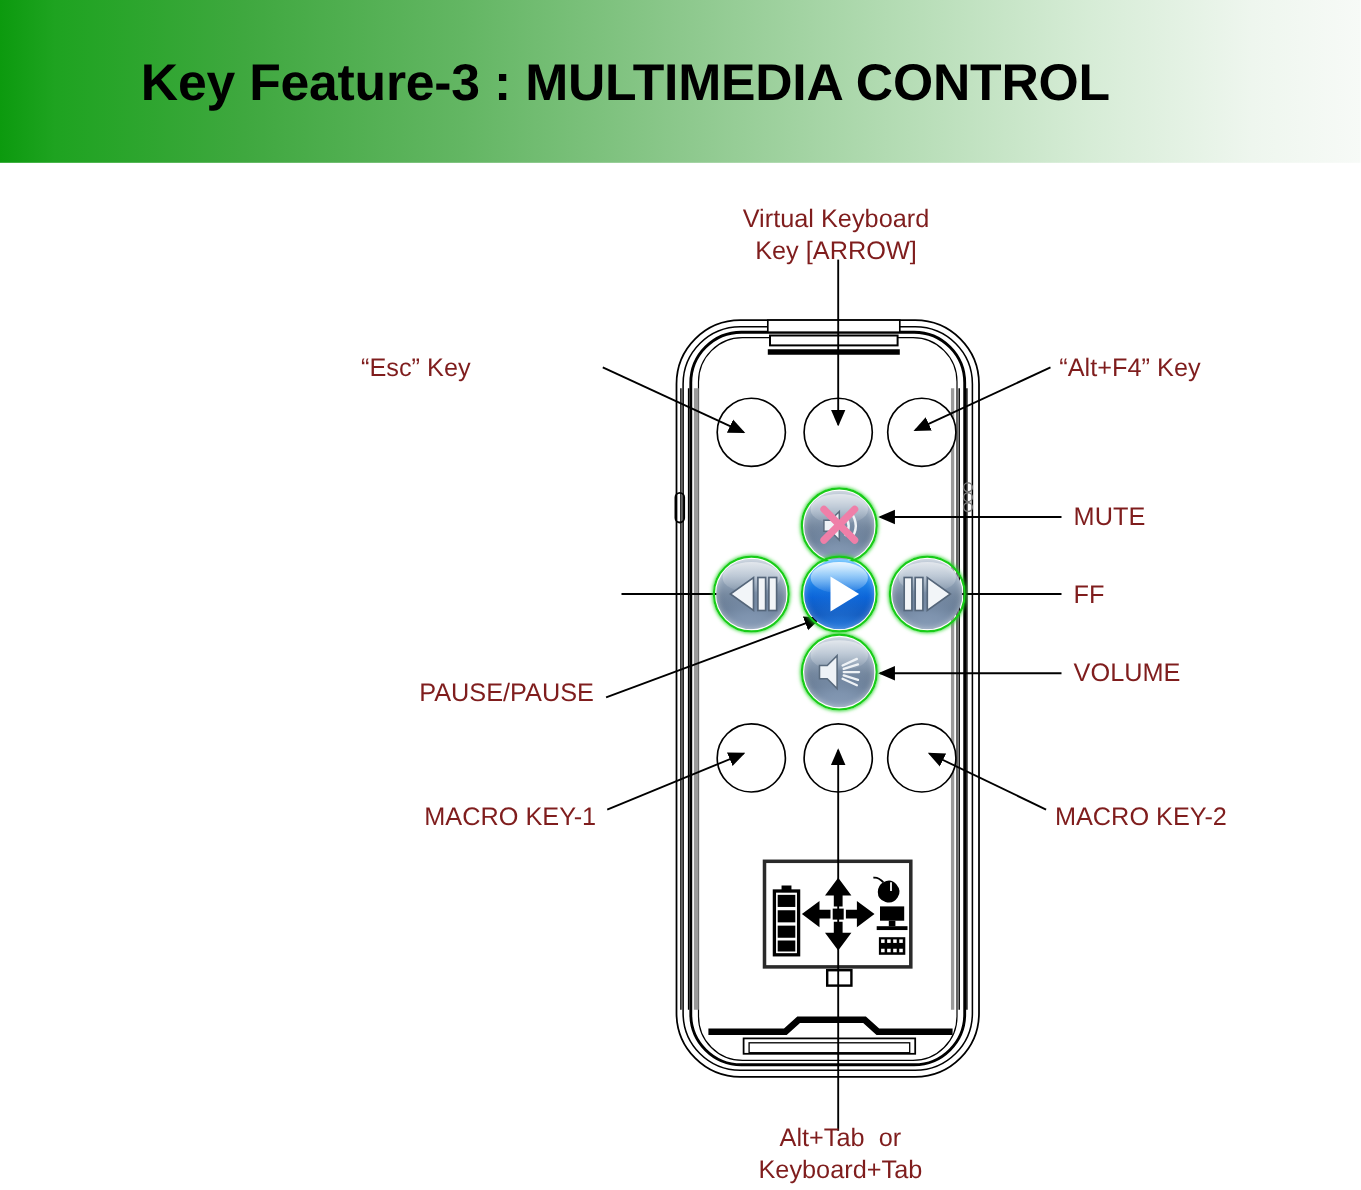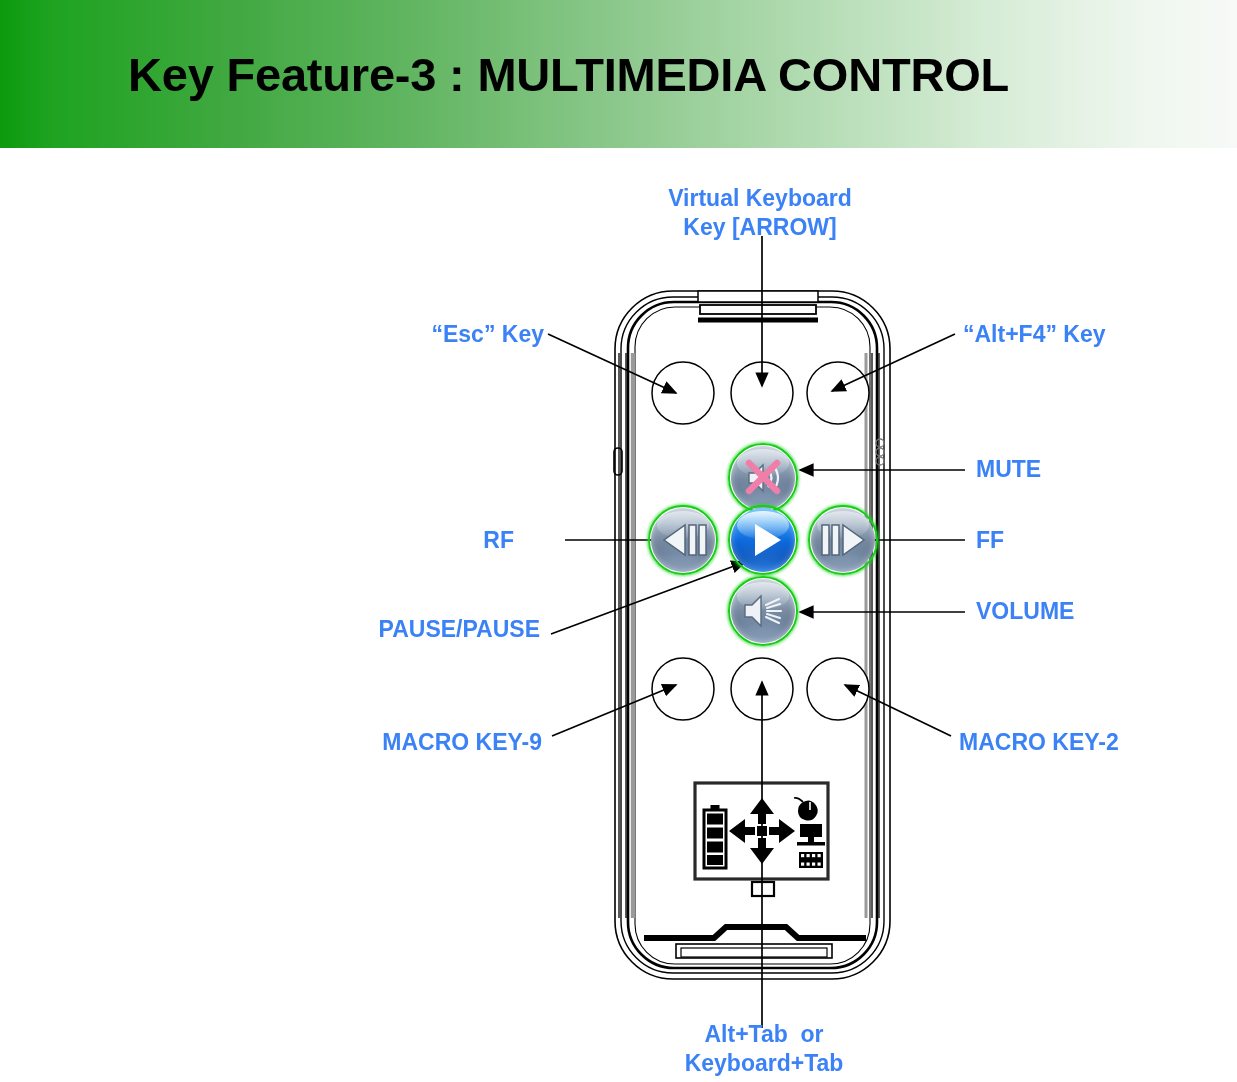--- a/index.html
+++ b/index.html
@@ -55,32 +55,32 @@
     position: absolute;
     left: 0; top: 0;
     width: 1237px;
     height: 934px;
   }
 
   
   .callout {
     position: absolute;
     font-family: "Liberation Sans", sans-serif;
-    font-weight: bold;
+    font-weight: normal;
     font-size: 23px;
-    color: #3b82f6;
+    color: #7f1d1d;
     line-height: 29px;
     white-space: pre;
   }
   .callout.center { text-align: center; }
   .callout.right  { text-align: right; }
   .callout.left   { text-align: left; }
 
   #label-virtual-keyboard { left: 588px; top: 36px; width: 344px; }
-  #label-esc             { left: 244px; top: 172px; width: 300px; }
+  #label-esc             { left: 228px; top: 172px; width: 300px; text-align: center; }
   #label-altf4           { left: 963px; top: 172px; width: 330px; }
   #label-mute            { left: 976px; top: 307px; width: 300px; }
   #label-rf              { left: 300px; top: 378px; width: 214px; }
   #label-ff              { left: 976px; top: 378px; width: 300px; }
   #label-playpause       { left: 200px; top: 467px; width: 340px; }
   #label-volume          { left: 976px; top: 449px; width: 300px; }
   #label-macro1          { left: 190px; top: 580px; width: 352px; }
   #label-macro2          { left: 959px; top: 580px; width: 340px; }
   #label-alttab          { left: 594px; top: 872px; width: 340px; }
 
@@ -345,28 +345,27 @@
 
   <div class="callout center" id="label-virtual-keyboard">Virtual Keyboard
 Key [ARROW]</div>
 
   <div class="callout right" id="label-esc">“Esc” Key</div>
 
   <div class="callout left" id="label-altf4">“Alt+F4” Key</div>
 
   <div class="callout left" id="label-mute">MUTE</div>
 
-  <div class="callout right" id="label-rf">RF</div>
 
   <div class="callout left" id="label-ff">FF</div>
 
   <div class="callout right" id="label-playpause">PAUSE/PAUSE</div>
 
   <div class="callout left" id="label-volume">VOLUME</div>
 
-  <div class="callout right" id="label-macro1">MACRO KEY-9</div>
+  <div class="callout right" id="label-macro1">MACRO KEY-1</div>
 
   <div class="callout left" id="label-macro2">MACRO KEY-2</div>
 
   <div class="callout center" id="label-alttab">Alt+Tab  or
 Keyboard+Tab</div>
 
 </div>
 
 </body></html>

